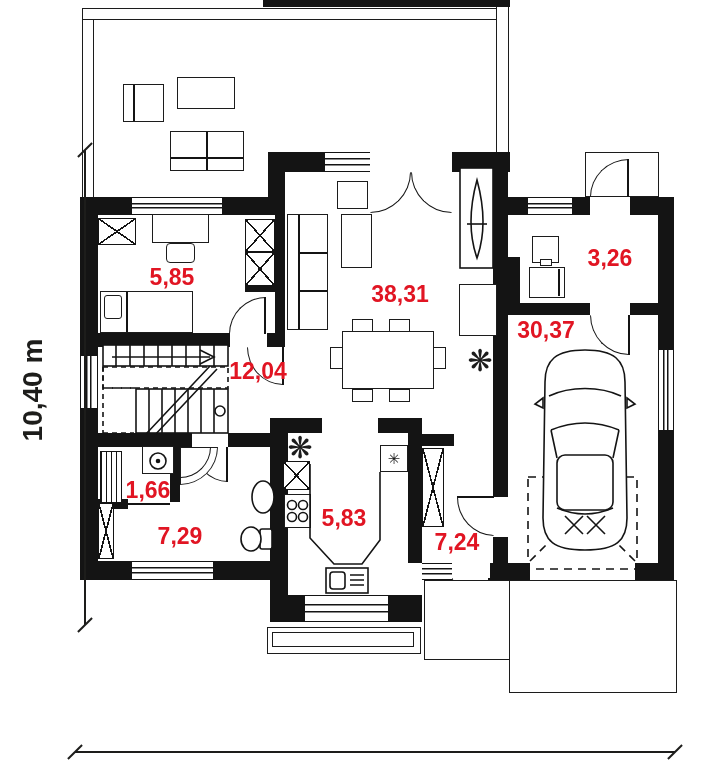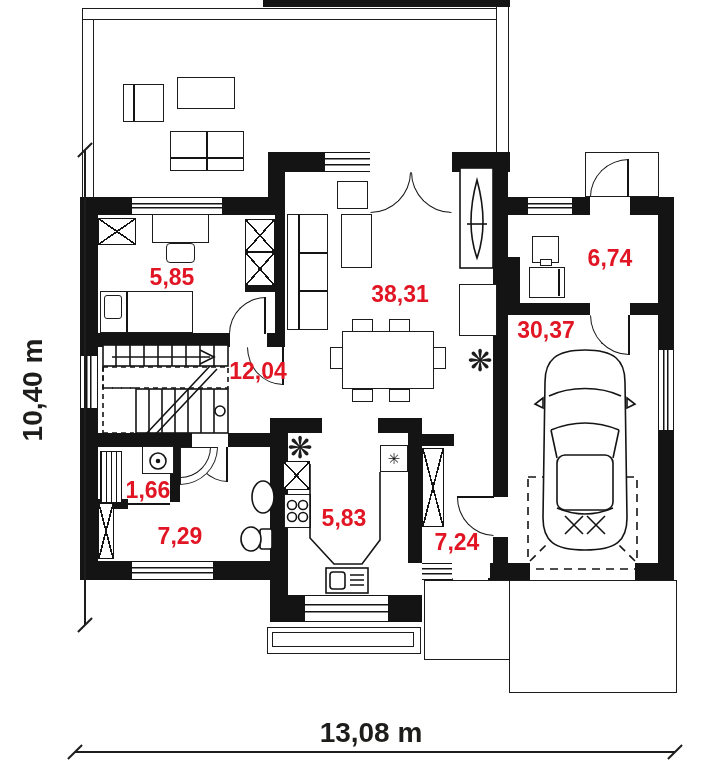--- a/index.html
+++ b/index.html
@@ -243,26 +243,25 @@
     </g>
   </svg>
 
   <div class="rl" style="left:172px;top:277px">5,85</div>
   <div class="rl" style="left:400px;top:294px">38,31</div>
   <div class="rl" style="left:258px;top:371px">12,04</div>
   <div class="rl" style="left:148px;top:490px">1,66</div>
   <div class="rl" style="left:180px;top:536px">7,29</div>
   <div class="rl" style="left:344px;top:518px">5,83</div>
   <div class="rl" style="left:457px;top:542px">7,24</div>
-  <div class="rl" style="left:610px;top:258px">6,74</div>
+  <div class="rl" style="left:610px;top:258px">3,26</div>
   <div class="rl" style="left:546px;top:330px">30,37</div>
 
   <div class="dline" style="left:84px;top:150px;width:1.5px;height:475px"></div>
   <div class="tick" style="left:85px;top:150px"></div>
   <div class="tick" style="left:85px;top:625px"></div>
   <div class="dimtxt vert" style="left:33px;top:390px">10,40 m</div>
 
   <div class="dline" style="left:75px;top:751px;width:600px;height:1.5px"></div>
   <div class="tick" style="left:75px;top:752px"></div>
   <div class="tick" style="left:675px;top:752px"></div>
-  <div class="dimtxt" style="left:371px;top:733px">13,08 m</div>
 
 </div>
 
 </body></html>

